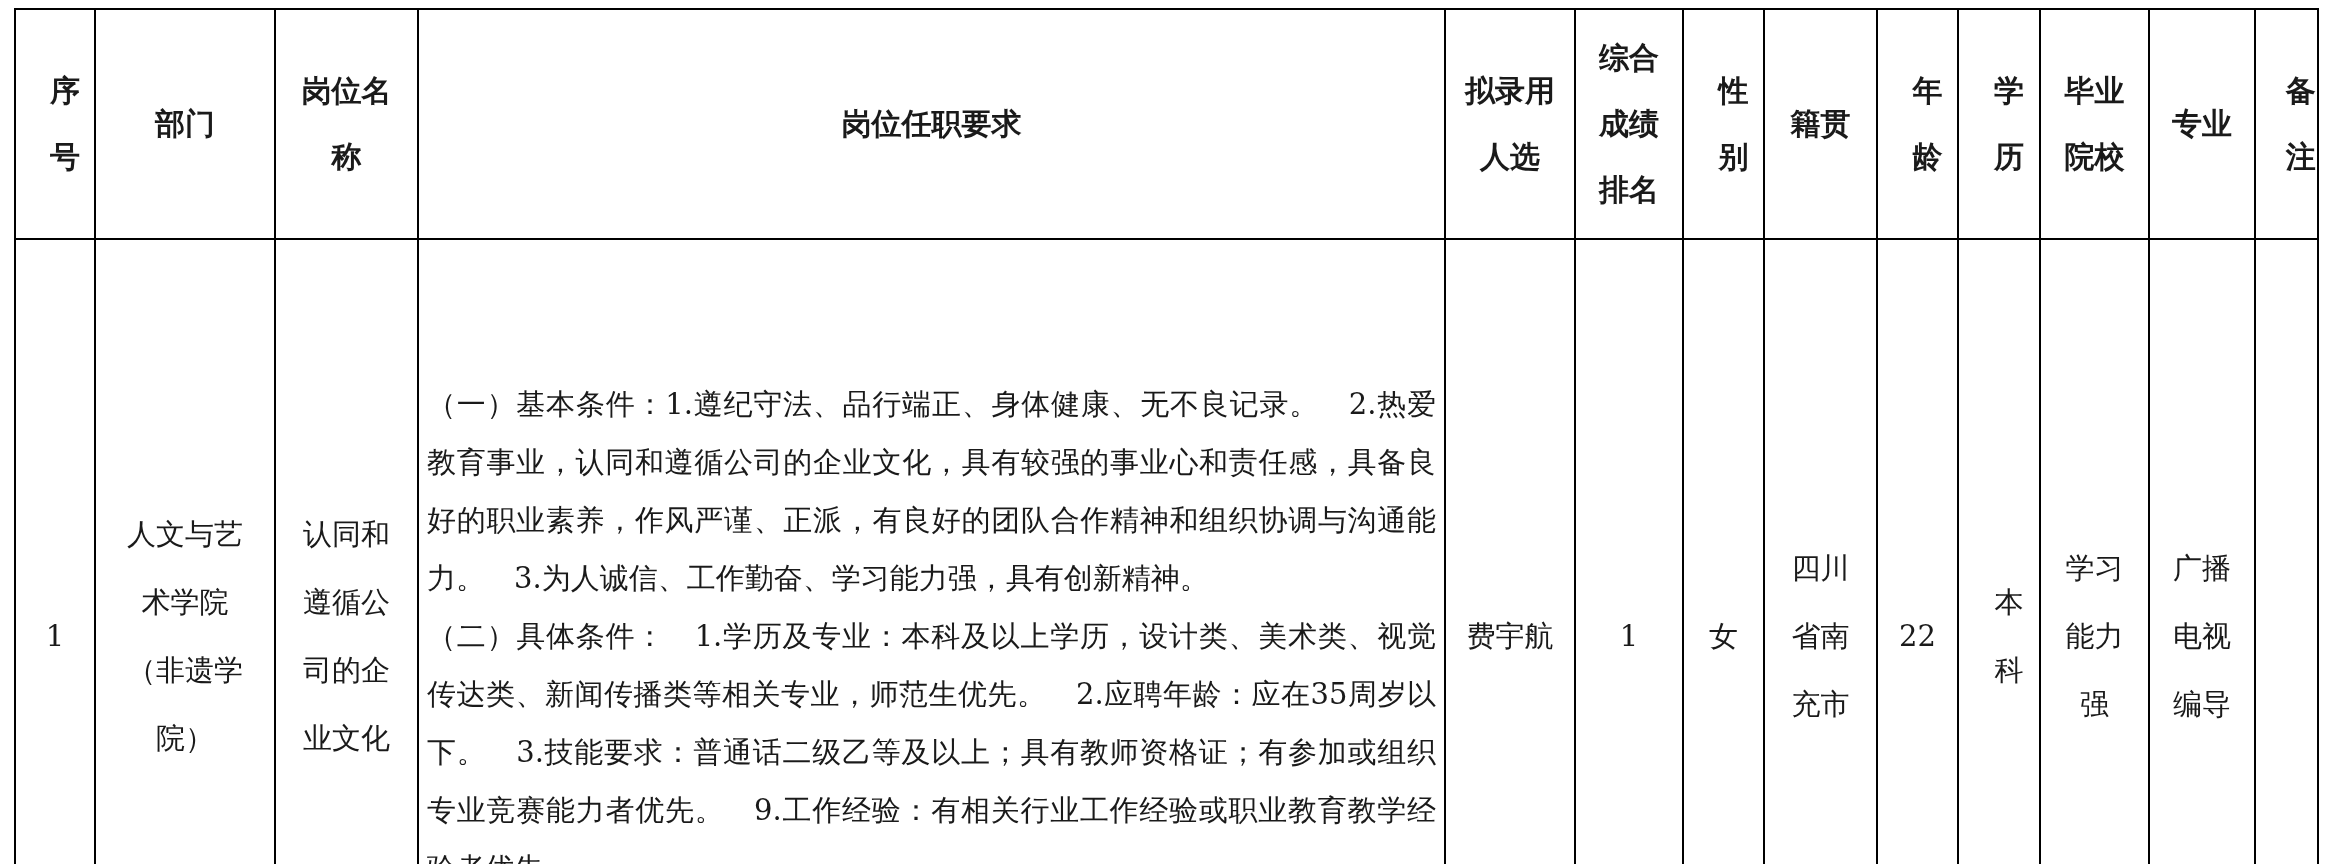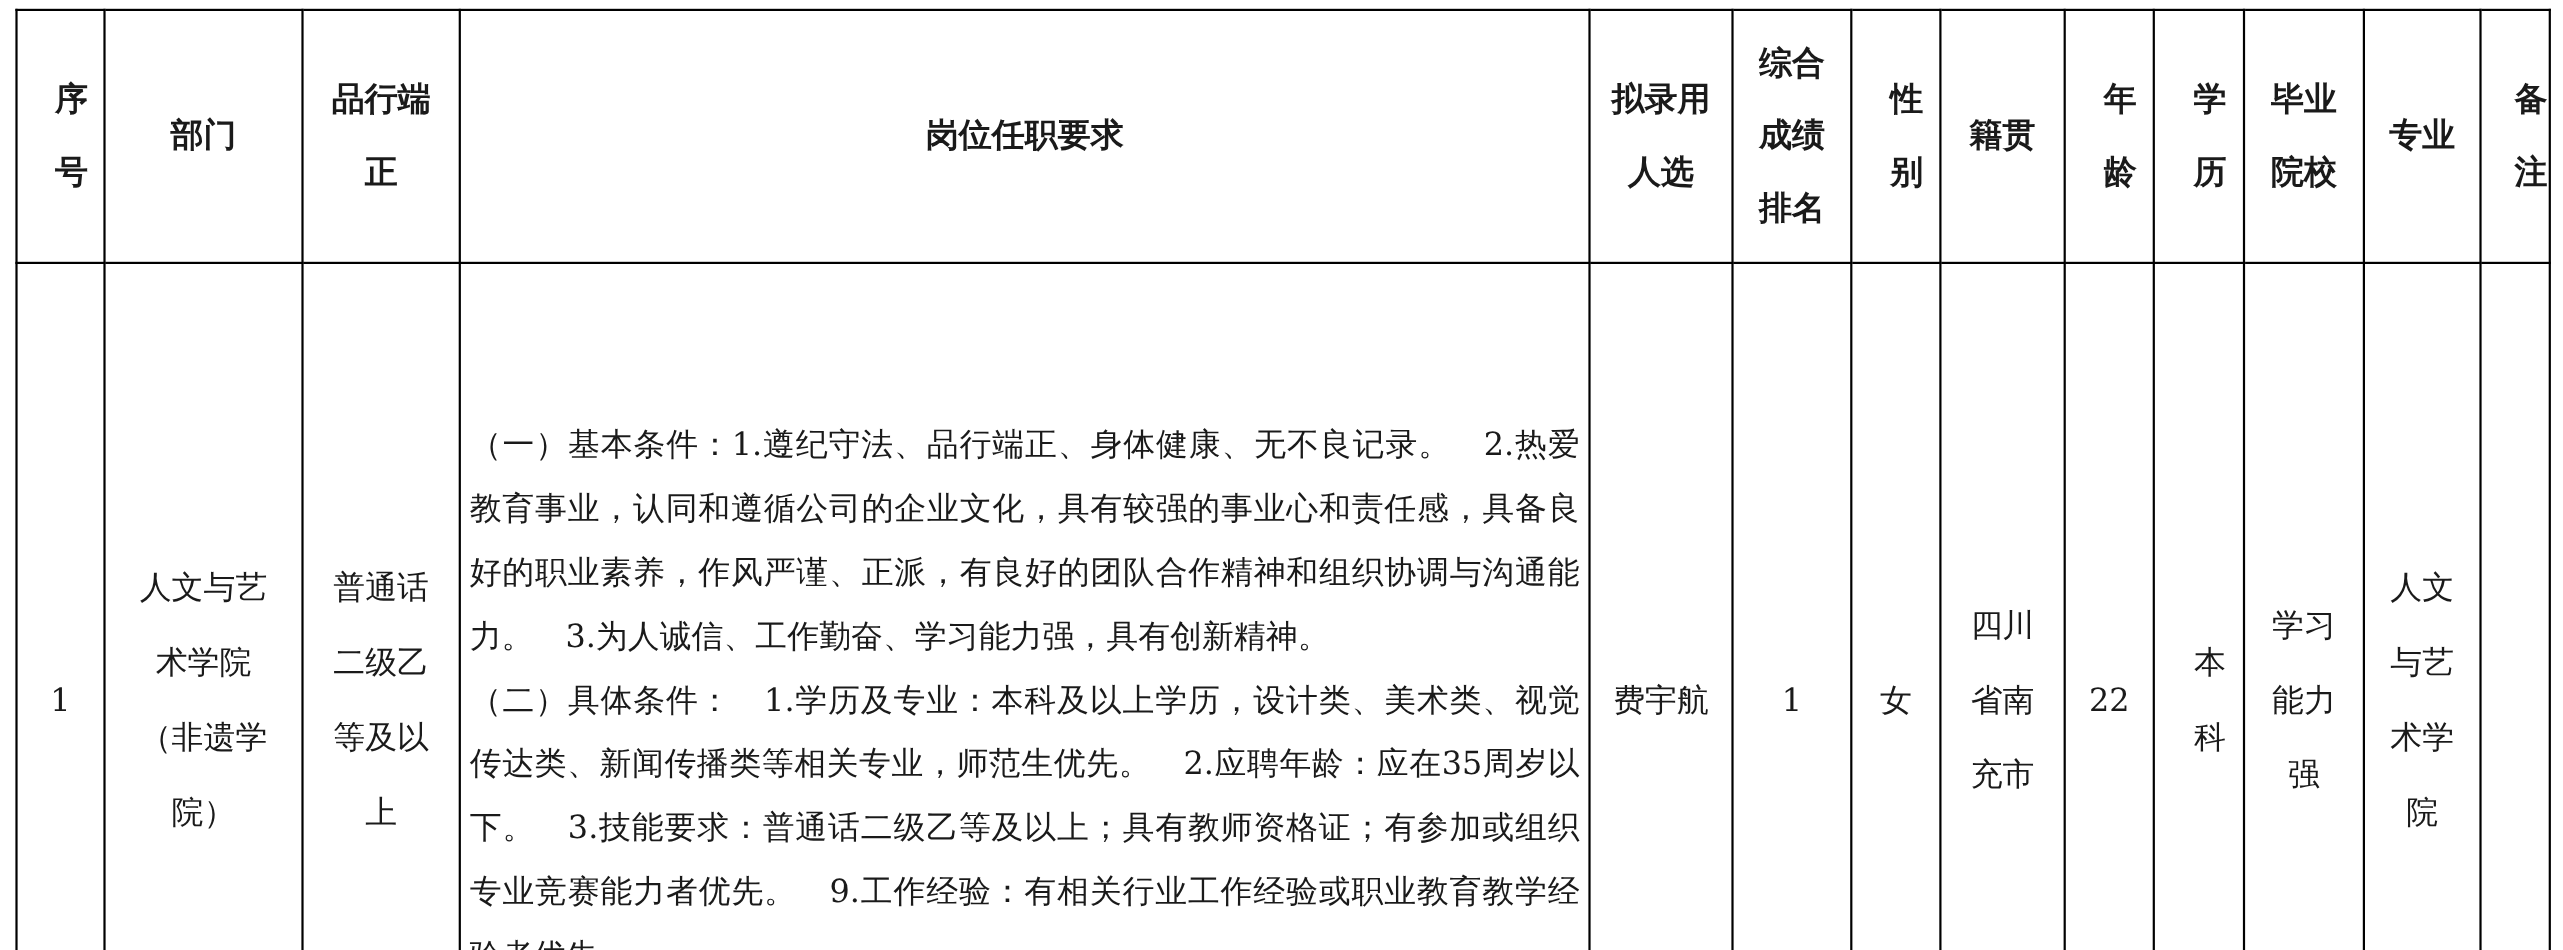--- a/index.html
+++ b/index.html
@@ -83,45 +83,45 @@
       <col style="width:81px">
       <col style="width:82px">
       <col style="width:109px">
       <col style="width:106px">
       <col style="width:63px">
     </colgroup>
     <tbody>
       <tr class="header-row">
         <th><span class="wrap w1">序号</span></th>
         <th><span>部门</span></th>
-        <th><span class="wrap w3">品行端正</span></th>
+        <th><span class="wrap w3">岗位名称</span></th>
         <th><span>岗位任职要求</span></th>
         <th><span class="wrap w3">拟录用人选</span></th>
         <th><span class="wrap w2">综合成绩排名</span></th>
         <th><span class="wrap w1">性别</span></th>
         <th><span>籍贯</span></th>
         <th><span class="wrap w1">年龄</span></th>
         <th><span class="wrap w1">学历</span></th>
         <th><span class="wrap w2">毕业院校</span></th>
         <th><span>专业</span></th>
         <th><span class="wrap w1">备注</span></th>
       </tr>
       <tr class="data-row">
         <td>1</td>
         <td><span class="wrap w4">人文与艺术学院（非遗学院）</span></td>
-        <td><span class="wrap w3">普通话二级乙等及以上</span></td>
+        <td><span class="wrap w3">认同和遵循公司的企业文化</span></td>
         <td class="req-cell">
           <p>（一）基本条件：1.遵纪守法、品行端正、身体健康、无不良记录。　2.热爱教育事业，认同和遵循公司的企业文化，具有较强的事业心和责任感，具备良好的职业素养，作风严谨、正派，有良好的团队合作精神和组织协调与沟通能力。　3.为人诚信、工作勤奋、学习能力强，具有创新精神。</p>
           <p>（二）具体条件：　1.学历及专业：本科及以上学历，设计类、美术类、视觉传达类、新闻传播类等相关专业，师范生优先。　2.应聘年龄：应在35周岁以下。　3.技能要求：普通话二级乙等及以上；具有教师资格证；有参加或组织专业竞赛能力者优先。　9.工作经验：有相关行业工作经验或职业教育教学经验者优先。</p>
         </td>
         <td>费宇航</td>
         <td>1</td>
         <td>女</td>
         <td><span class="wrap w2">四川省南充市</span></td>
         <td>22</td>
         <td><span class="wrap w1">本科</span></td>
         <td><span class="wrap w2">学习能力强</span></td>
-        <td><span class="wrap w2">人文与艺术学院</span></td>
+        <td><span class="wrap w2">广播电视编导</span></td>
         <td></td>
       </tr>
     </tbody>
   </table>
 </div>
 
 </body></html>

